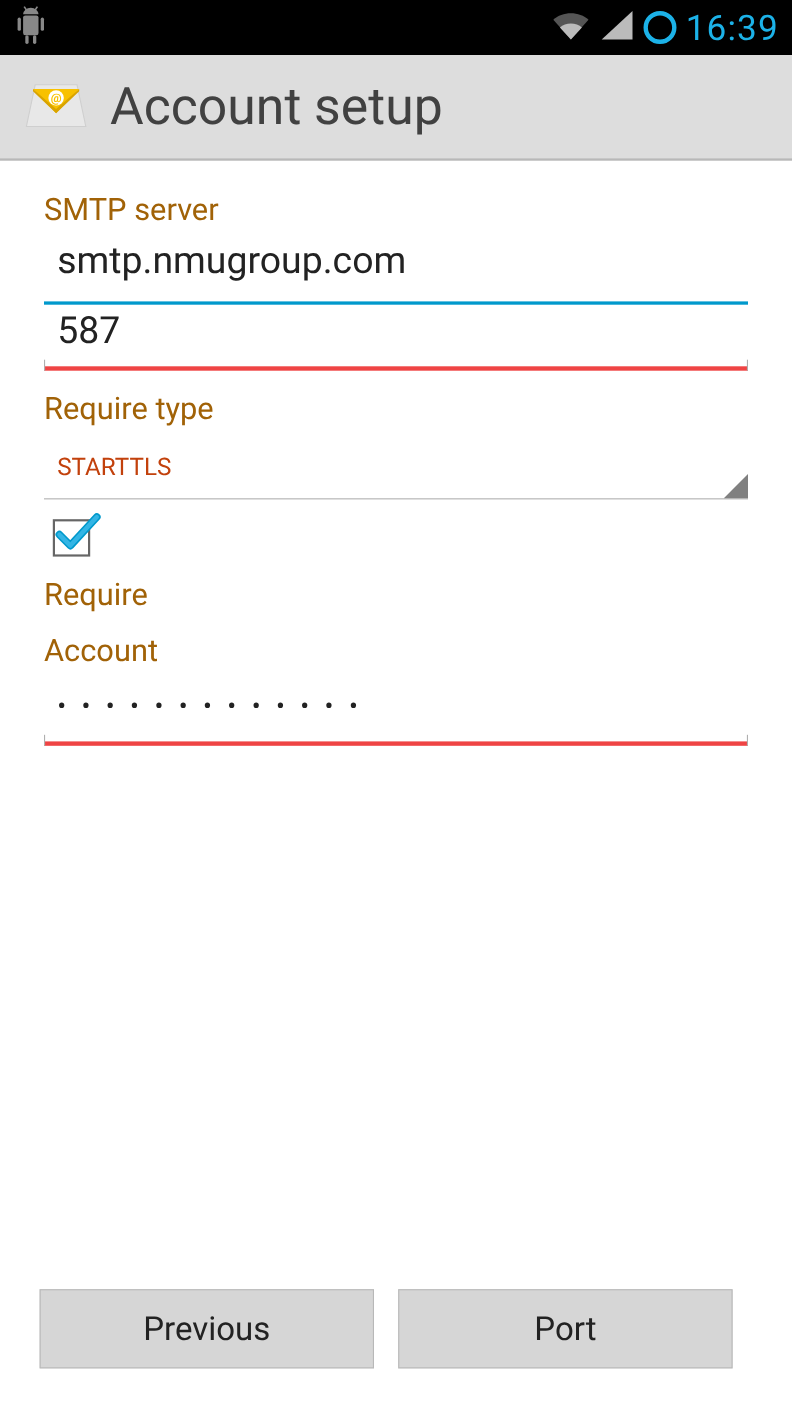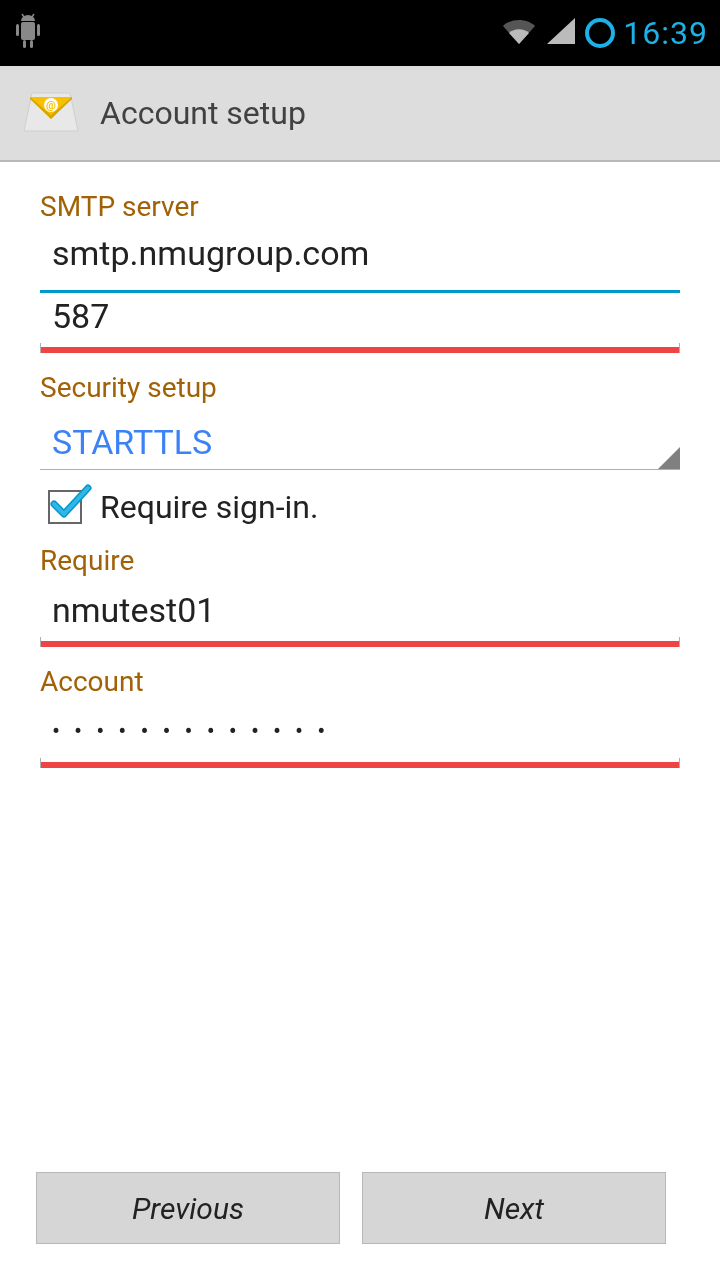--- a/index.html
+++ b/index.html
@@ -1,41 +1,41 @@
 <!DOCTYPE html>
 <html><head>
 <meta charset="utf-8">
 <style>
   * { box-sizing: border-box; margin: 0; padding: 0; }
   html, body { width: 720px; height: 1280px; font-family: Roboto, "Helvetica Neue", Arial, sans-serif; background: #fff; overflow: hidden; }
-  .status-bar { height: 66px; background: #000; color: #fff; display: flex; align-items: center; padding: 0 12px; }
+  .status-bar { height: 50px; background: #000; color: #fff; display: flex; align-items: center; padding: 0 12px; }
   .status-left { display: flex; align-items: center; }
   .status-right { margin-left: auto; display: flex; align-items: center; gap: 8px; }
   .clock { color: #1CB2E8; font-size: 32px; font-weight: 400; letter-spacing: 1px; }
   .circle-icon { width: 30px; height: 30px; border: 4px solid #1CB2E8; border-radius: 50%; }
   .app-header { height: 96px; background: #DDDDDD; border-bottom: 2px solid #B8B8B8; display: flex; align-items: center; padding: 0 20px; gap: 18px; }
-  .app-title { font-size: 32px; color: #414141; font-weight: 400; }
+  .app-title { font-size: 47px; color: #414141; font-weight: 400; }
   .content { padding: 28px 40px 0 40px; }
   .field-label { font-size: 28px; color: #a16207; margin-bottom: 10px; margin-top: 18px; }
   .field-label:first-child { margin-top: 0; }
   .text-input { width: 100%; font-size: 34px; font-family: inherit; color: #222; padding: 8px 12px 12px 12px; border: none; border-bottom: 1px solid #AFAFAF; border-left: 1px solid #AFAFAF; border-right: 1px solid #AFAFAF; border-top: none; background: transparent; outline: none; height: 60px; }
   .text-input.focused { border-bottom: 3px solid #0099CC; border-left: none; border-right: none; padding-bottom: 26px; }
   
   .input-wrap { position: relative; }
   .input-wrap .notch-l, .input-wrap .notch-r { position: absolute; bottom: 0; width: 1px; height: 10px; background: #AFAFAF; }
   .input-wrap .notch-l { left: 0; }
   .input-wrap .notch-r { right: 0; }
-  .text-input-plain { width: 100%; font-size: 34px; font-family: inherit; color: #222; padding: 8px 12px 17px 12px; border: none; border-bottom: 6px solid #ef4444; background: transparent; outline: none; height: 60px; }
-  .spinner { position: relative; width: 100%; height: 56px; border-bottom: 1px solid #AFAFAF; display: flex; align-items: center; padding: 0 12px; font-size: 34px; color: #3b82f6; }
+  .text-input-plain { width: 100%; font-size: 34px; font-family: inherit; color: #222; padding: 8px 12px 17px 12px; border: none; border-bottom: 4px solid #ef4444; background: transparent; outline: none; height: 60px; }
+  .spinner { position: relative; width: 100%; height: 56px; border-bottom: 1px solid #AFAFAF; display: flex; align-items: center; padding: 0 12px; font-size: 22px; color: #c2410c; }
   .spinner-caret { position: absolute; right: 0; bottom: 0; width: 0; height: 0; border-style: solid; border-width: 0 0 22px 22px; border-color: transparent transparent #808080 transparent; }
   .check-row { display: flex; align-items: center; gap: 18px; padding: 18px 8px 14px 8px; }
   .checkbox { width: 34px; height: 34px; border: 2px solid #666; position: relative; flex: 0 0 auto; }
   .checkbox svg { position: absolute; left: -2px; top: -10px; }
   .check-label { font-size: 32px; color: #222; }
-  .button-bar { position: absolute; left: 0; right: 0; bottom: 0; height: 130px; display: flex; gap: 22px; padding: 22px 54px 36px 36px; background: #fff; font-style: italic; }
+  .button-bar { position: absolute; left: 0; right: 0; bottom: 0; height: 130px; display: flex; gap: 22px; padding: 22px 54px 36px 36px; background: #fff; }
   .btn { flex: 1; background: #D6D6D6; border: 1px solid #B8B8B8; display: flex; align-items: center; justify-content: center; font-size: 30px; color: #222; cursor: pointer; }
   .pw-dots { letter-spacing: 14px; font-size: 24px; }
 </style>
 </head>
 <body>
 
 <div class="status-bar">
   <div class="status-left">
     <span>
       <svg width="32" height="38" viewBox="0 0 32 38">
@@ -85,47 +85,42 @@
   <div class="field-label">SMTP server</div>
   <div class="input-wrap focused">
     <input class="text-input focused" type="text" value="smtp.nmugroup.com" style="">
   </div>
 
   <div class="input-wrap">
     <input class="text-input-plain" type="text" value="587" style="">
     <span class="notch-l"></span><span class="notch-r"></span>
   </div>
 
-  <div class="field-label">Security setup</div>
+  <div class="field-label">Require type</div>
   <div class="spinner">
     <span>STARTTLS</span>
     <span class="spinner-caret"></span>
   </div>
 
   <div class="check-row">
     <span class="checkbox">
       <svg width="44" height="40" viewBox="0 0 44 40">
         <polyline points="6,22 16,32 40,6" fill="none" stroke="#0099CC" stroke-width="7" stroke-linecap="round" stroke-linejoin="round"></polyline>
         <polyline points="6,22 16,32 40,6" fill="none" stroke="#33B5E5" stroke-width="4" stroke-linecap="round" stroke-linejoin="round"></polyline>
       </svg>
     </span>
-    <span class="check-label">Require sign-in.</span>
   </div>
 
   <div class="field-label" style="margin-top:4px">Require</div>
-  <div class="input-wrap">
-    <input class="text-input-plain" type="text" value="nmutest01" style="">
-    <span class="notch-l"></span><span class="notch-r"></span>
-  </div>
 
   <div class="field-label">Account</div>
   <div class="input-wrap">
     <div class="text-input-plain pw-dots" style="display:flex;align-items:center;">•••••••••••••</div>
     <span class="notch-l"></span>
       <span class="notch-r"></span>
   </div>
 
 </div>
 
 <div class="button-bar">
   <div class="btn">Previous</div>
-  <div class="btn">Next</div>
+  <div class="btn">Port</div>
 </div>
 
 </body></html>

